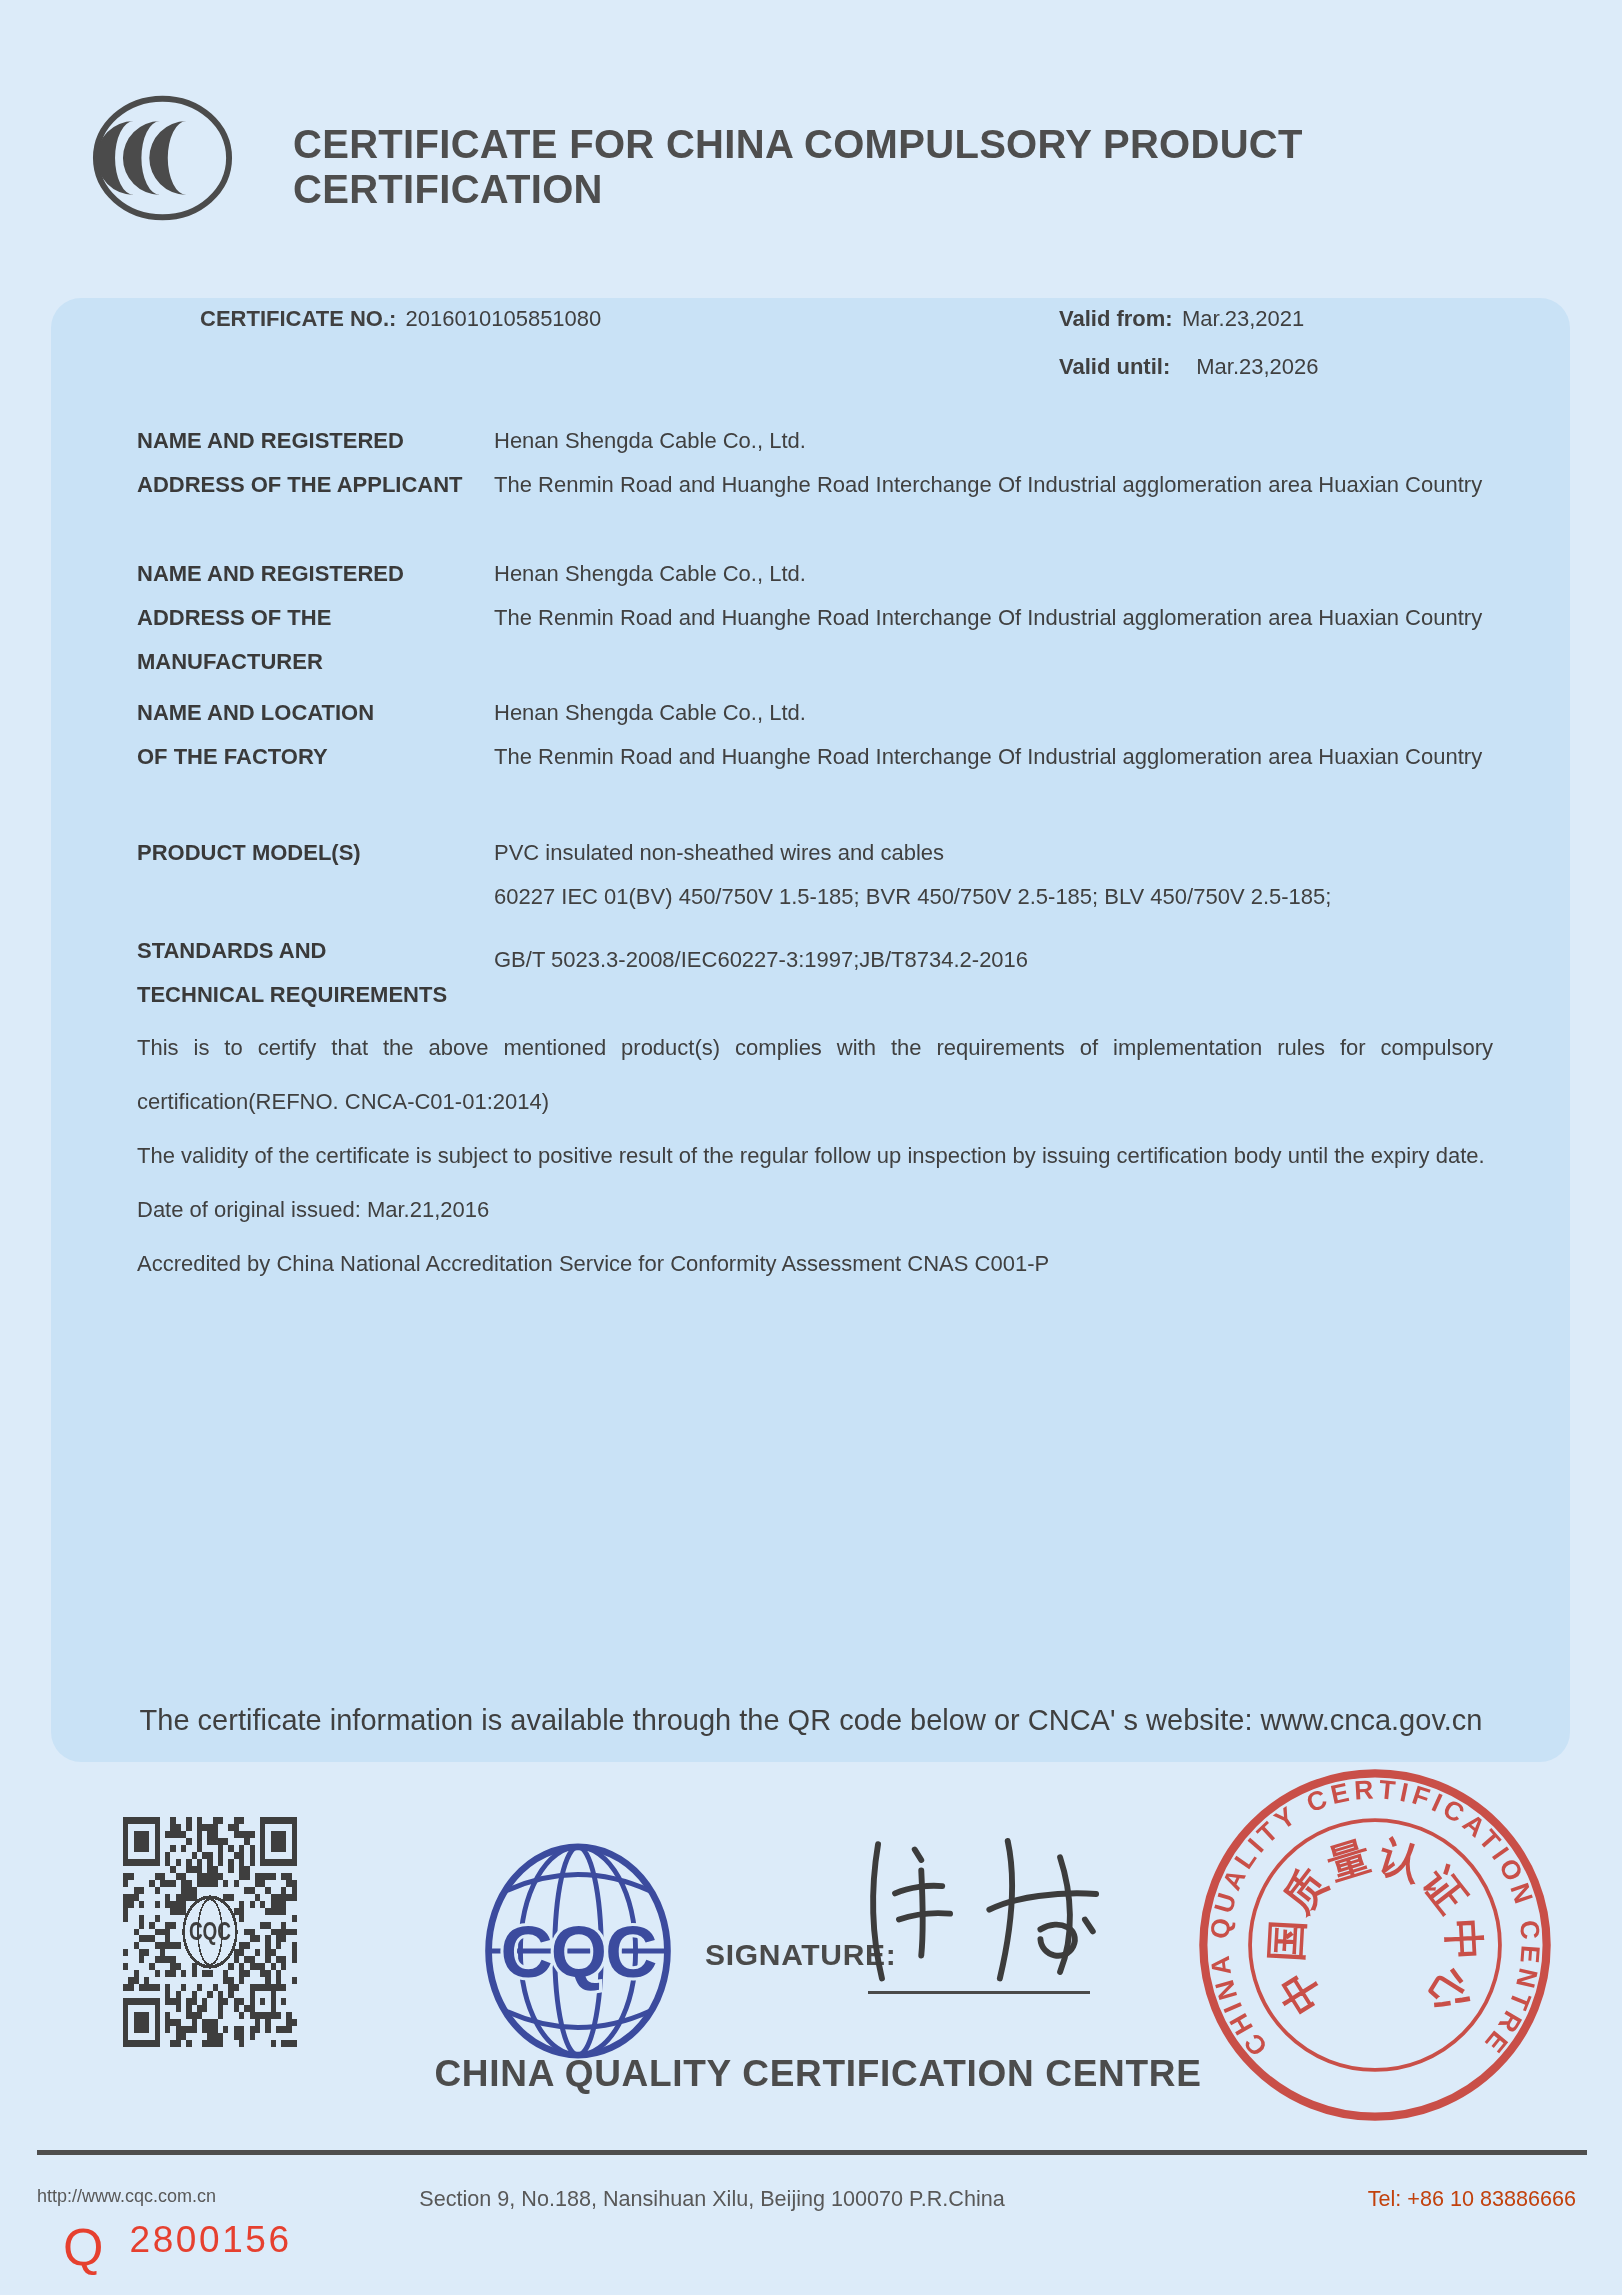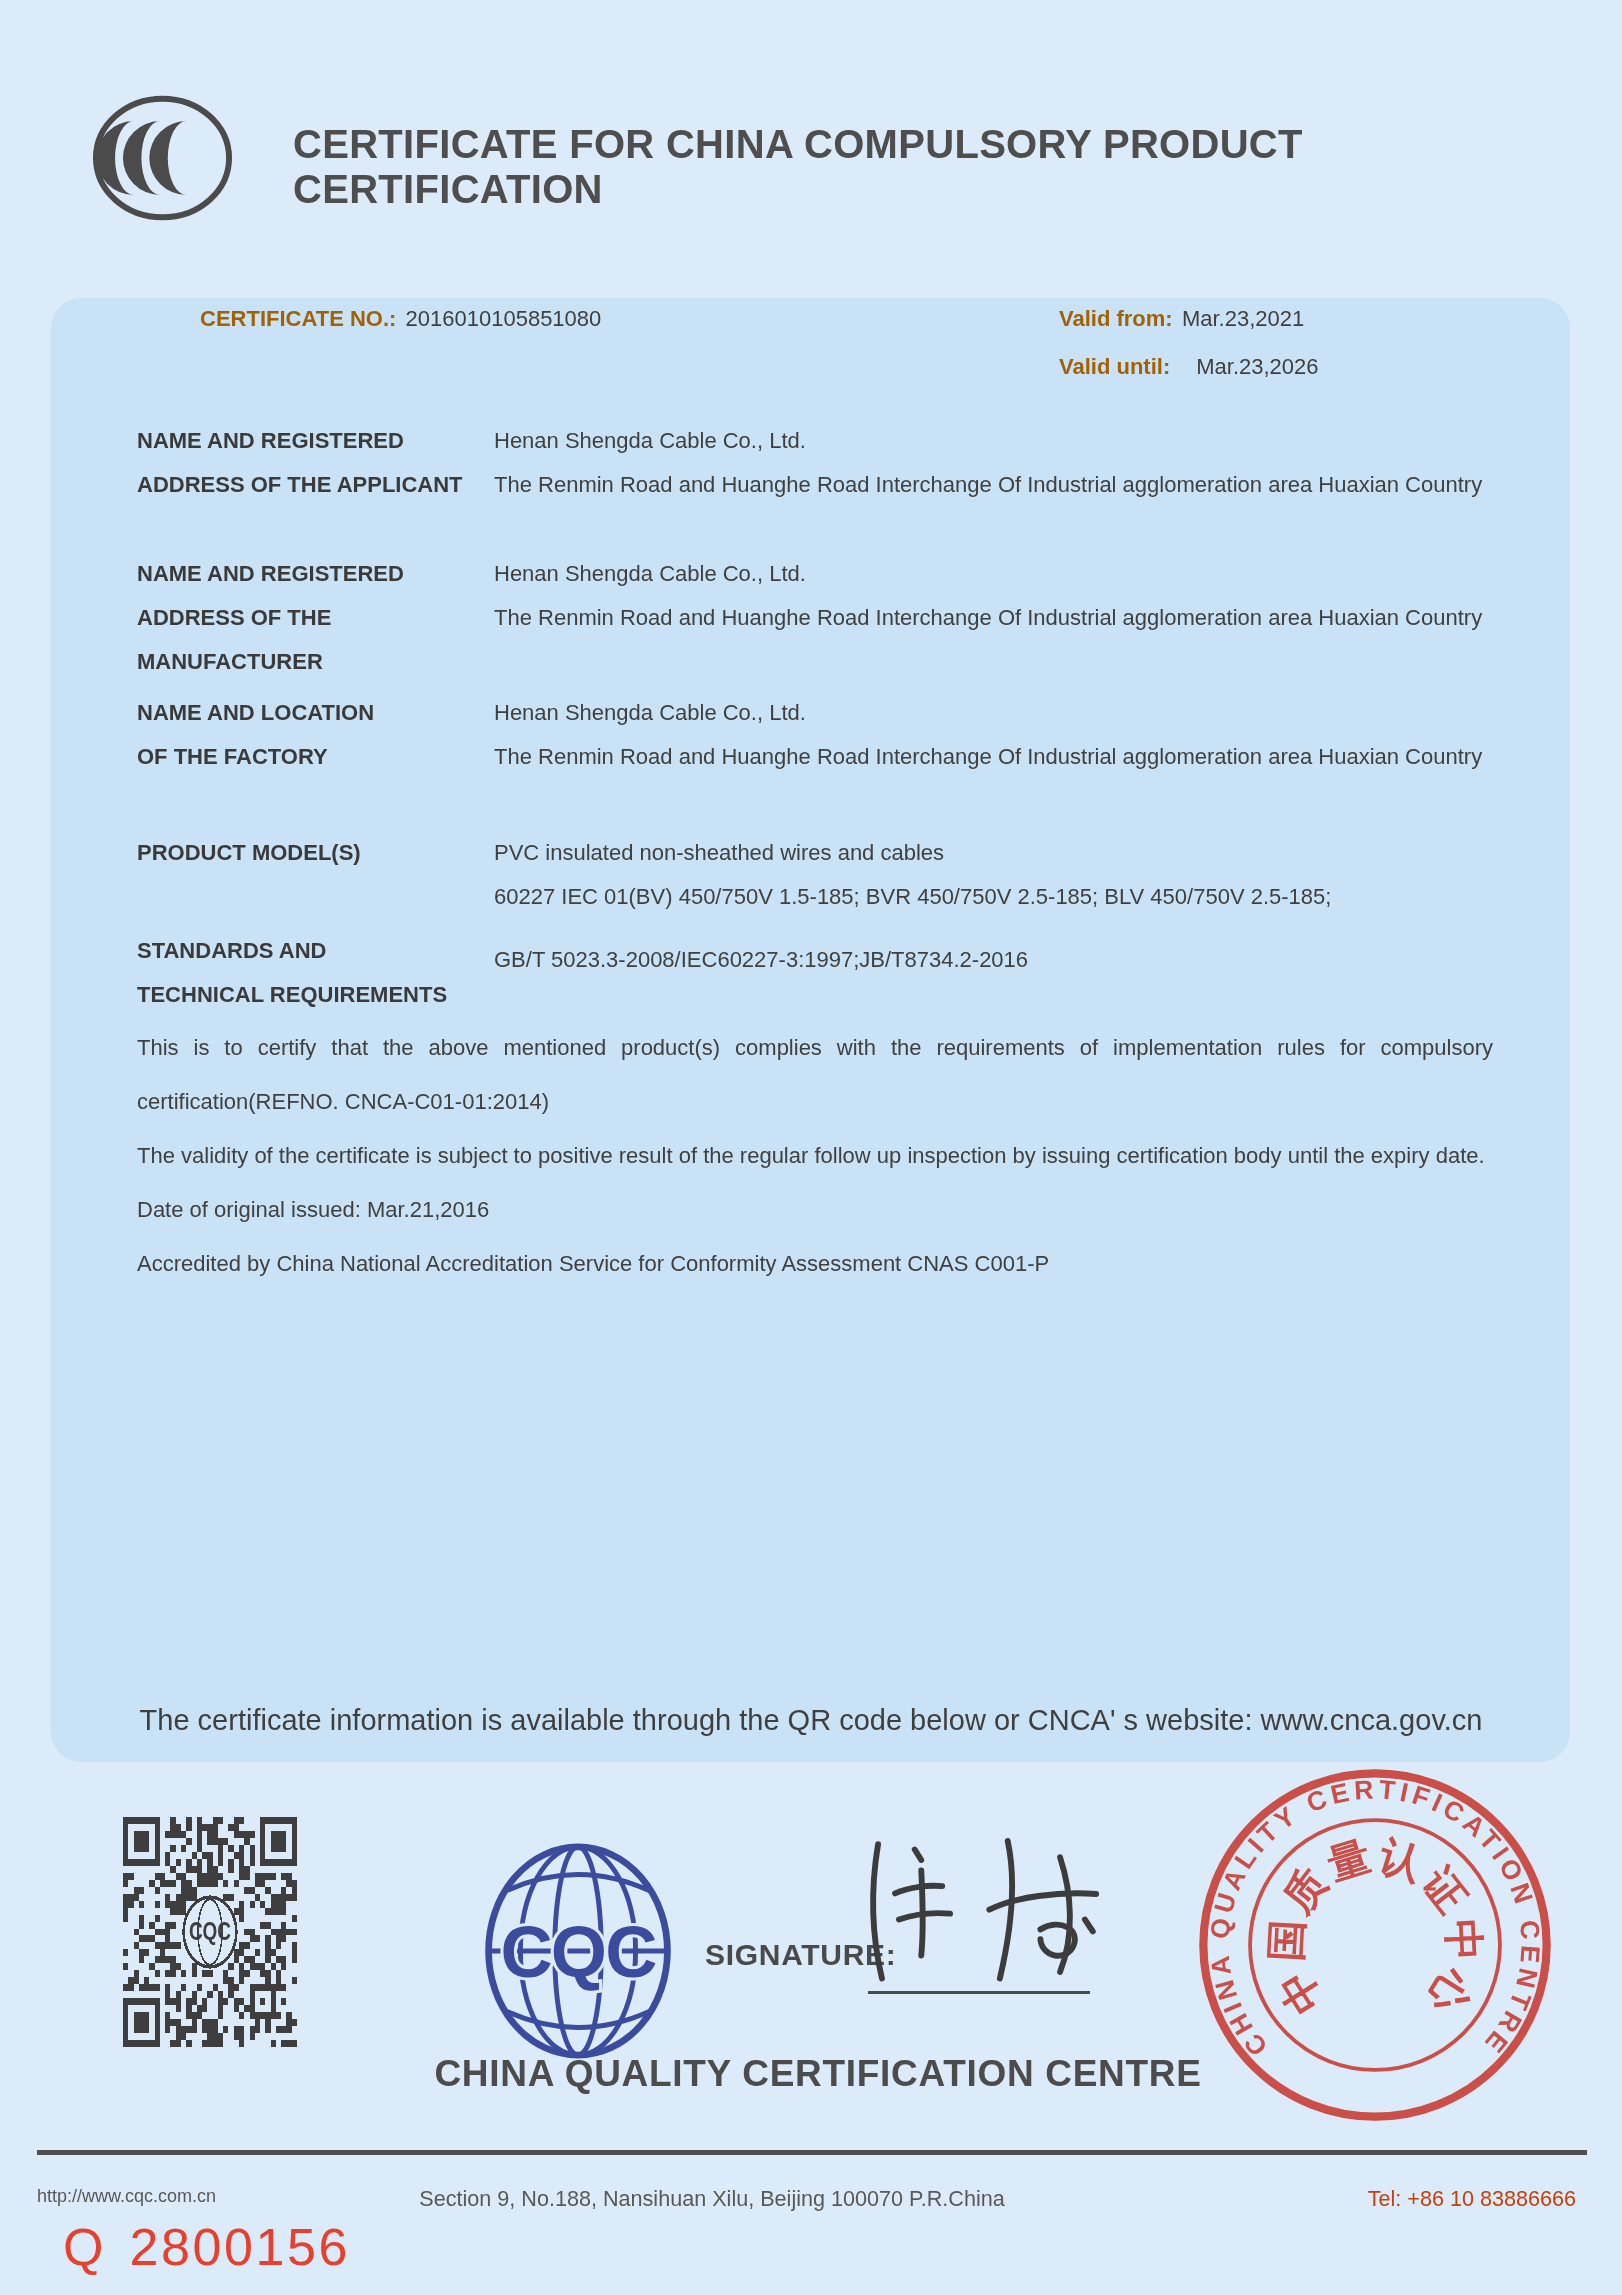--- a/index.html
+++ b/index.html
@@ -16,21 +16,21 @@
     background:#c9e2f6;border-radius:30px;
   }
   
   .ccc-logo{position:absolute;left:90px;top:93px;width:145px;height:130px;}
   .page-title{
     position:absolute;left:293px;top:122px;width:1263px;
     font-size:40px;font-weight:bold;color:#4e4e4e;letter-spacing:0.3px;
   }
   
   .cert-row{position:absolute;left:200px;top:306px;font-size:22px;display:flex;gap:9.2px;}
-  .meta-label{font-weight:bold;color:#a16207;}
+  .meta-label{font-weight:bold;color:#404040;}
   .valid-from{position:absolute;left:1059px;top:306px;font-size:22px;display:flex;gap:9.2px;}
   .valid-until{position:absolute;left:1059px;top:354px;font-size:22px;display:flex;gap:26px;}
   
   .flabel{
     position:absolute;left:137px;width:366px;
     font-size:22px;font-weight:bold;color:#3a3a3a;line-height:44px;white-space:pre-line;
   }
   .fvalue{
     position:absolute;left:494px;width:1067px;
     font-size:22px;color:#404040;line-height:44px;white-space:pre-line;
@@ -54,21 +54,21 @@
     font-size:37px;font-weight:bold;color:#4c4c4c;letter-spacing:0.7px;
   }
   .stamp{position:absolute;left:1192px;top:1762px;width:366px;height:366px;opacity:0.93;mix-blend-mode:multiply;}
   
   .footer-line{position:absolute;left:37px;top:2150px;width:1550px;height:5.2px;background:#4e4e4e;}
   .footer-url{position:absolute;left:37px;top:2186px;font-size:18px;color:#585858;}
   .footer-address{position:absolute;left:39px;top:2186px;width:1346px;text-align:center;font-size:21.6px;color:#585858;}
   .footer-tel{position:absolute;right:47px;top:2186px;font-size:21.6px;color:#c2410c;}
   .serial{position:absolute;left:63px;top:2221px;display:flex;align-items:flex-start;color:#e6402f;}
   .serial-q{font-size:52px;line-height:1;}
-  .serial-num{font-size:52px;line-height:1;margin-left:26px;letter-spacing:2.6px;}
+  .serial-num{font-size:37px;line-height:1;margin-left:26px;letter-spacing:2.6px;}
 </style>
 </head>
 <body>
 
 <div class="panel"></div>
 
 <svg class="ccc-logo" viewBox="0 0 220 196">
   <ellipse cx="110" cy="98" rx="101" ry="90" fill="none" stroke="#4b4b4b" stroke-width="9"></ellipse>
   <path d="M66 42 A56 56 0 1 0 66 154 A28 56 0 0 1 66 42 Z" fill="#4b4b4b"></path>
   <path d="M106 42 A56 56 0 1 0 106 154 A28 56 0 0 1 106 42 Z" fill="#4b4b4b"></path>

